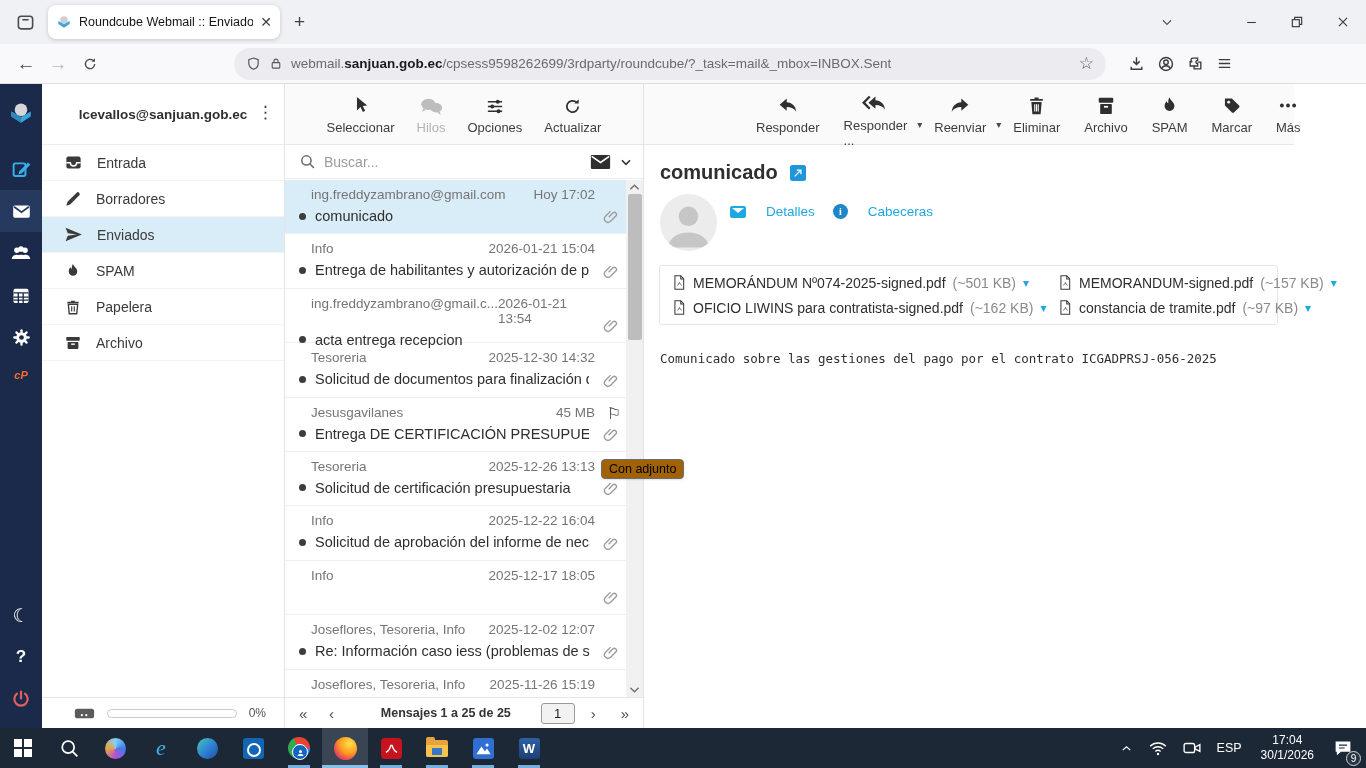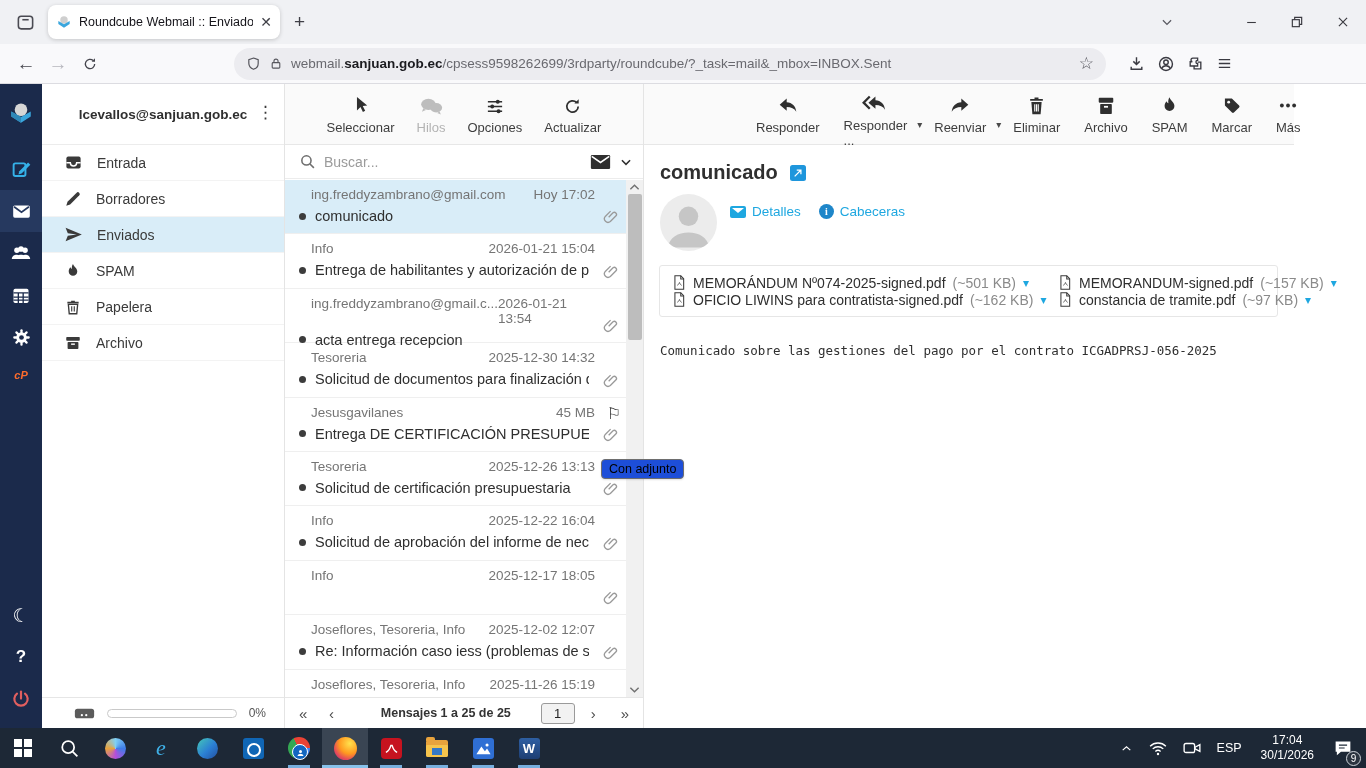--- a/index.html
+++ b/index.html
@@ -76,32 +76,32 @@
   .ptoolbar { height:61px; background:#fafafa; border-bottom:1px solid #e7e7e7; display:flex; gap:24px; padding:9px 0 0 112px; }
   .caret-sm { align-self:flex-end; margin:0 -12px 14px -14px; font-size:10px; color:#4a4a4a; }
   .subject-row { display:flex; align-items:center; gap:12px; padding:16px 0 0 16px; }
   .subject { font-size:20px; font-weight:bold; color:#2f2f2f; }
   .extlink { width:16px; height:16px; background:#1e96dc; border-radius:2.5px; display:flex; align-items:center; justify-content:center; }
   .hdr { display:flex; padding:10px 0 0 16px; gap:13px; }
   .avatar { width:57px; height:57px; border-radius:50%; background:#ececec; overflow:hidden; flex:none; }
   .fromline { font-size:13.5px; color:#2f2f2f; margin-top:3px; }
   .fromline .lnk { color:#1ea7e0; }
   .hdrlinks { display:flex; gap:18px; margin-top:10px; align-items:center; }
-  .hlink { display:flex; align-items:center; gap:6px; color:#1ea7e0; font-size:13.5px; }
+  .hlink { display:flex; align-items:center; gap:20px; color:#1ea7e0; font-size:13.5px; }
   .envsm { width:16px; height:12px; background:#1ea7e0; border-radius:2px; position:relative; }
   .envsm::after { content:""; position:absolute; left:2px; top:2px; border-left:6px solid transparent; border-right:6px solid transparent; border-top:5px solid #fff; }
   .infosm { width:15px; height:15px; border-radius:50%; background:#1e86c9; color:#fff; font-size:10px; font-weight:bold; display:flex; align-items:center; justify-content:center; font-family:"Liberation Serif",serif; }
-  .attbox { margin:14px 16px 0 15px; border:1px solid #e6e6e6; border-radius:3px; padding:8px 12px; display:grid; grid-template-columns:386px auto; }
+  .attbox { margin:14px 16px 0 15px; border:1px solid #e6e6e6; border-radius:3px; padding:8px 12px; display:grid; grid-template-columns:386px auto; row-gap:8px; }
   .att { display:flex; align-items:center; gap:7px; font-size:14px; color:#2f2f2f; white-space:nowrap; }
   .att .sz { color:#8a8a8a; }
   .att .car { color:#1ea7e0; font-size:12px; }
   .mailbody { font-family:"DejaVu Sans Mono","Liberation Mono",monospace; font-size:12.5px; color:#2f2f2f; padding:26px 0 0 16px; }
 
   
-  .tooltip { position:absolute; left:601px; top:459px; background:#1d4ed8; border:1px solid #6e6e6e; border-radius:4px; padding:2px 7px; font-size:12.5px; color:#000; z-index:50; box-shadow:0 1px 2px rgba(0,0,0,.12); }
+  .tooltip { position:absolute; left:601px; top:459px; background:#a16207; border:1px solid #6e6e6e; border-radius:4px; padding:2px 7px; font-size:12.5px; color:#000; z-index:50; box-shadow:0 1px 2px rgba(0,0,0,.12); }
 
   
   .taskbar { position:absolute; left:0; top:728px; width:1366px; height:40px; background:#1d2836; display:flex; align-items:center; }
   .tb-ico { width:46px; height:40px; display:flex; align-items:center; justify-content:center; position:relative; }
   .tb-ico.running::after { content:""; position:absolute; bottom:0; left:12px; right:12px; height:3px; background:#76aede; }
   .tb-ico.active { background:#3a4553; } .tb-ico.active::after { left:0; right:0; background:#87c1ea; }
   .start-grid { display:grid; grid-template-columns:8px 8px; grid-template-rows:8px 8px; gap:1.5px; }
   .start-grid div { background:#fff; }
   .circ { border-radius:50%; }
   .tray { margin-left:auto; display:flex; align-items:center; gap:6px; padding-right:8px; color:#fff; }

